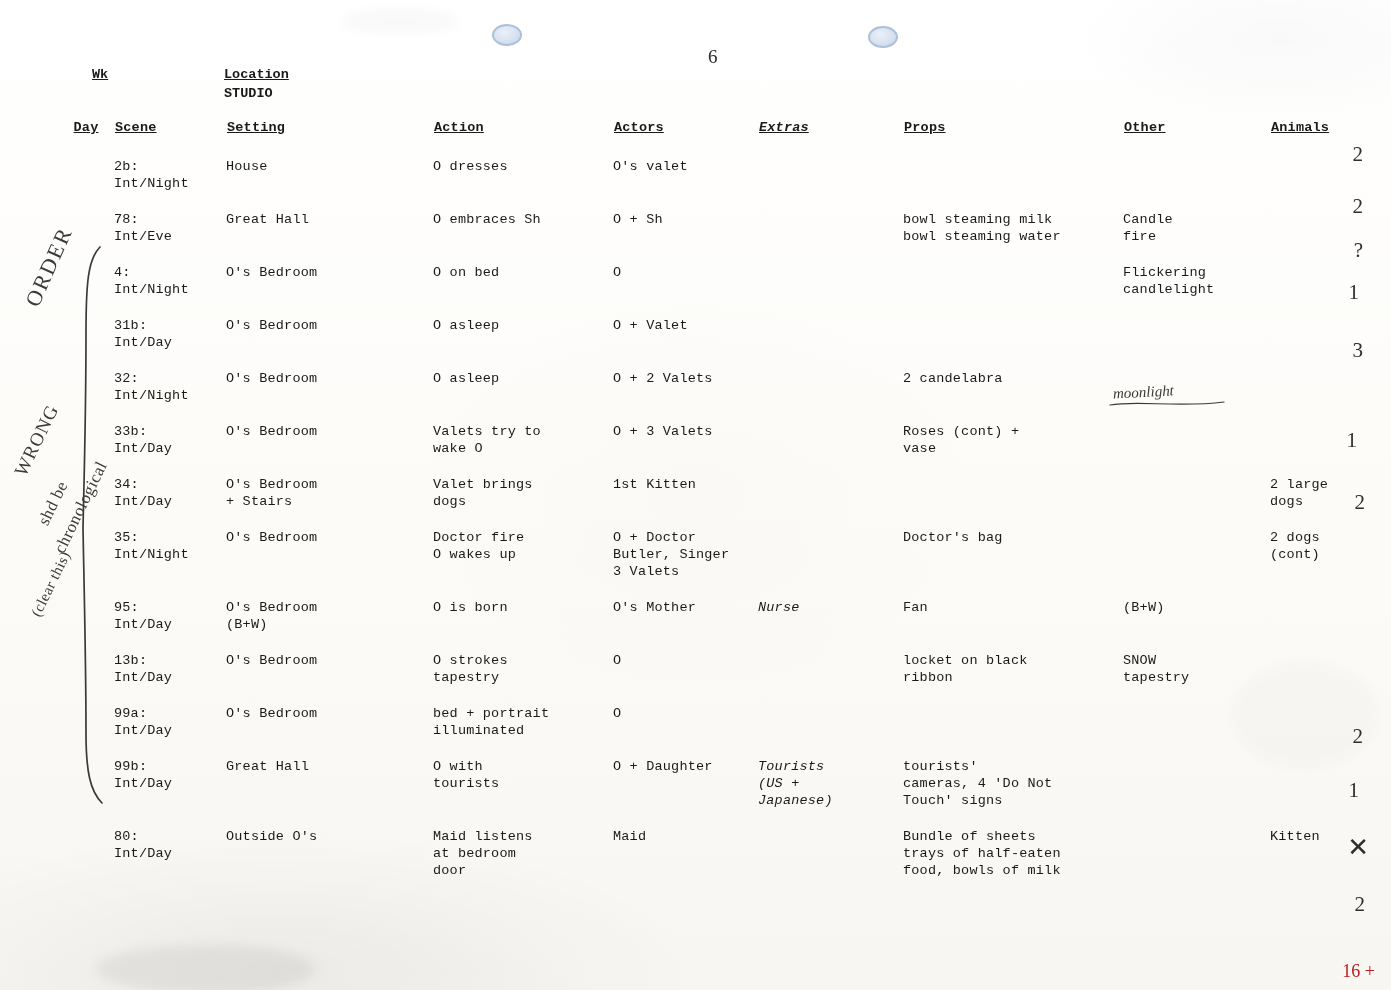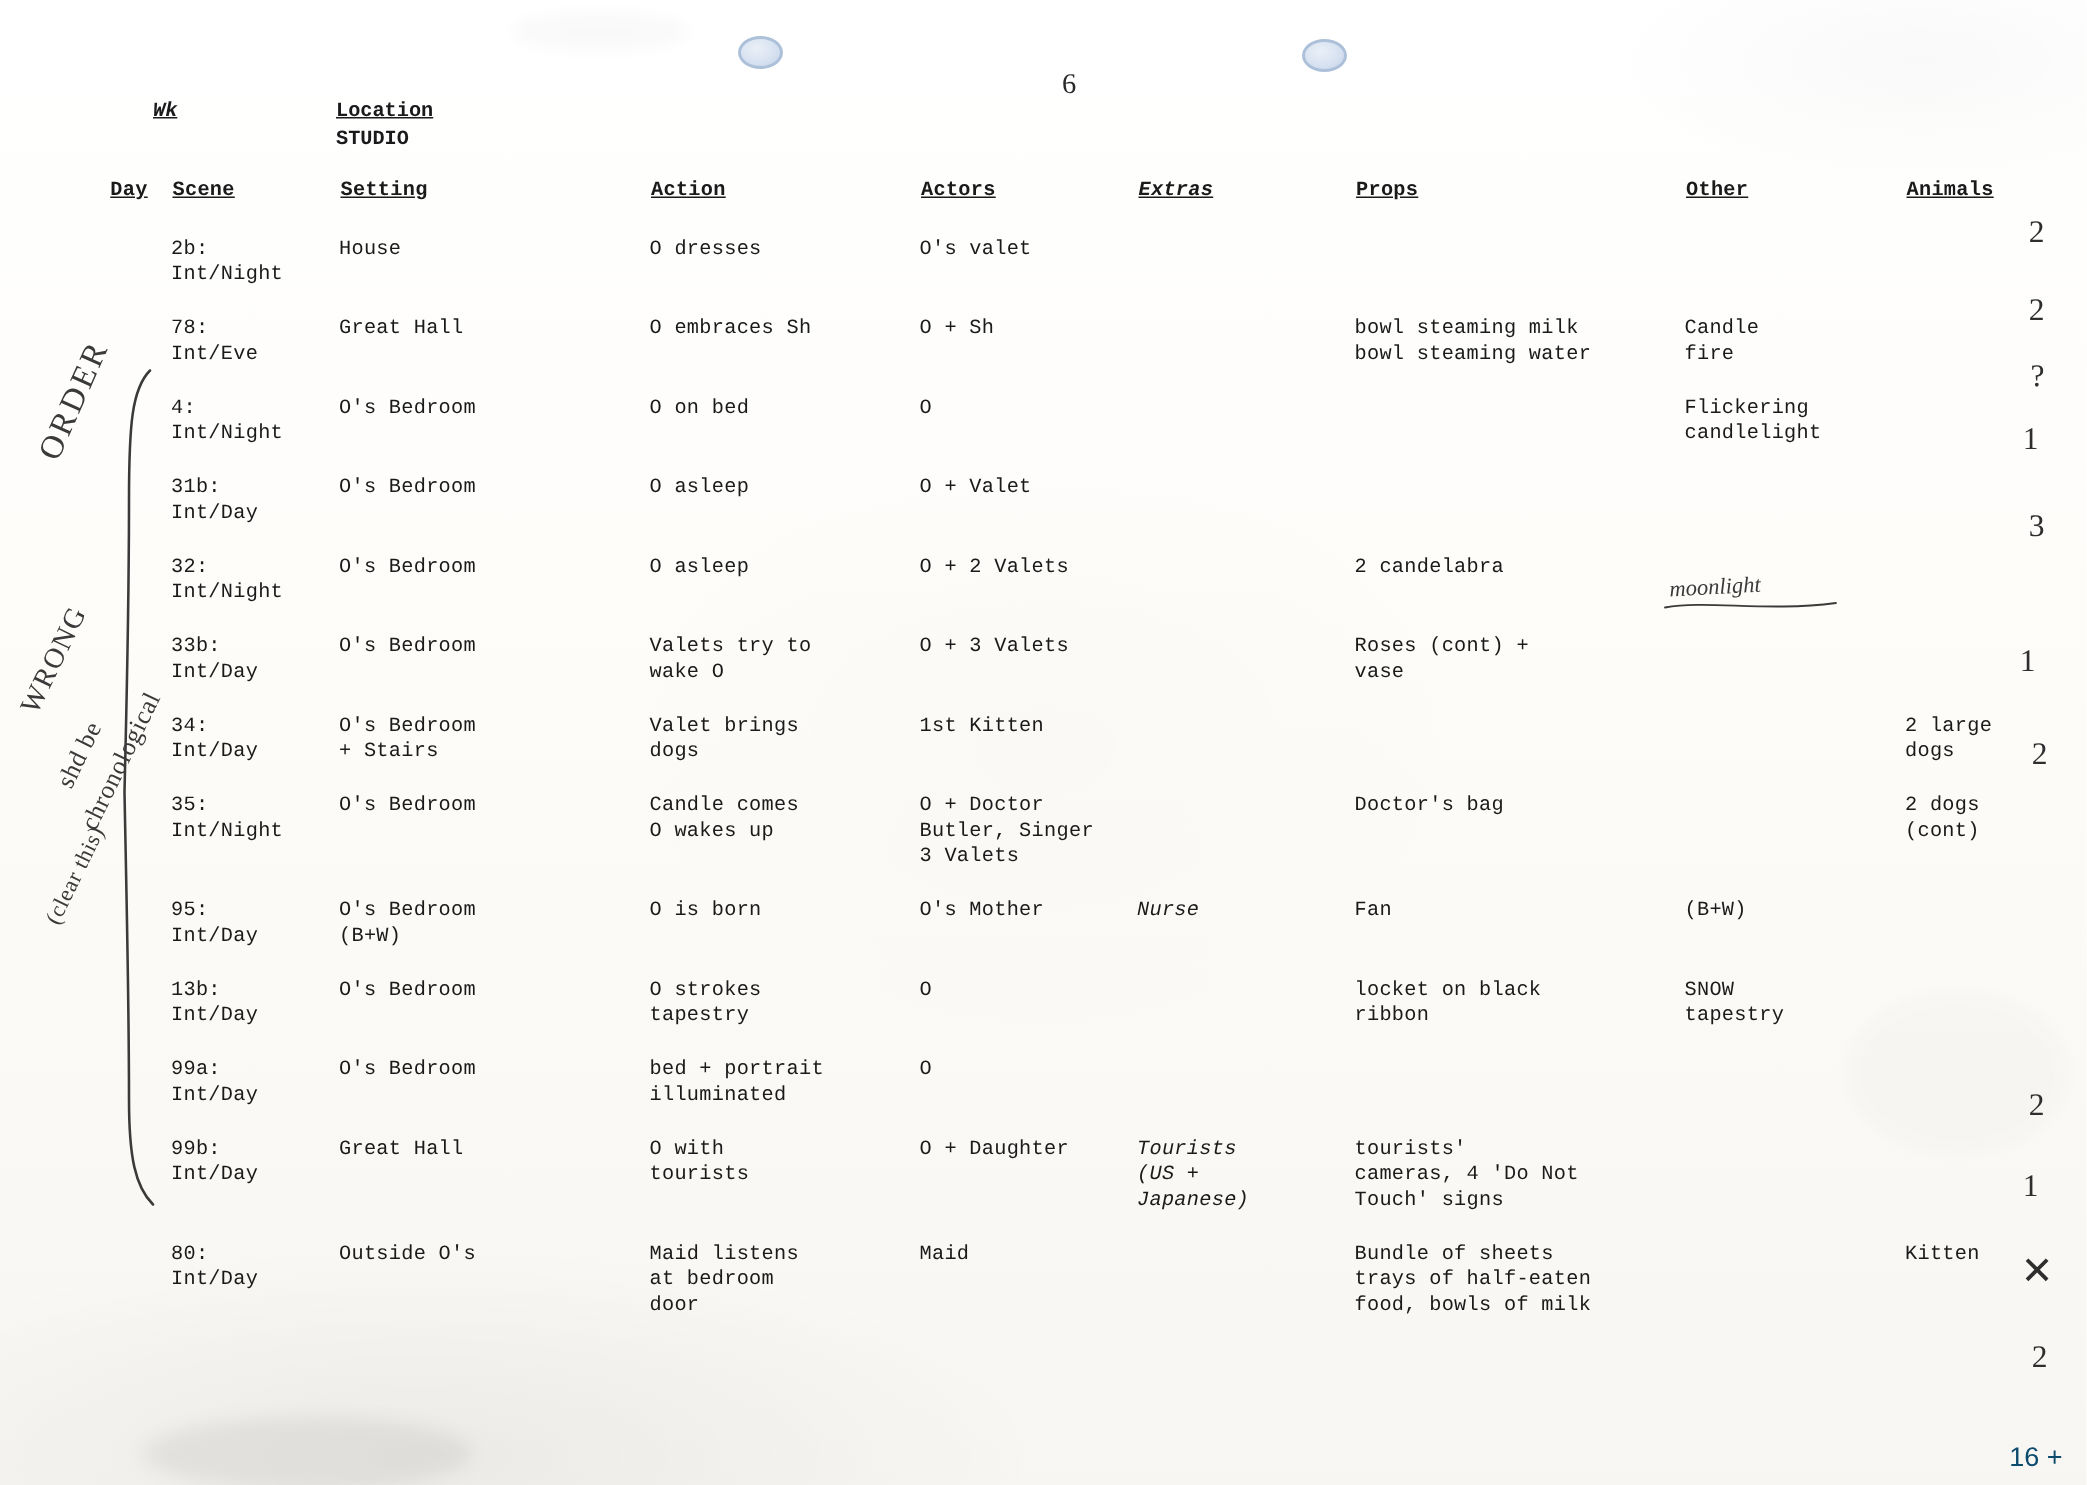--- a/index.html
+++ b/index.html
@@ -153,23 +153,23 @@
   .hand-num {
     position: absolute;
     font-family: "Liberation Serif", serif;
     font-size: 21px;
     color: #2e2e2e;
   }
   .hand-bottom-right {
     position: absolute;
     right: 16px;
     bottom: 8px;
-    font-family: Liberation Sans, sans-serif;
+    font-family: Liberation Serif, serif;
     font-size: 18px;
-    color: #0c4a6e;
+    color: #b91c1c;
     text-align: right;
   }
   .brace {
     position: absolute;
     left: 78px;
     top: 243px;
     width: 26px;
     height: 565px;
     pointer-events: none;
   }
@@ -188,21 +188,21 @@
 
   <div class="smudge" style="left:95px; top:945px; width:220px; height:48px;"></div>
   <div class="smudge" style="left:340px; top:8px; width:120px; height:26px; opacity:0.45;"></div>
   <div class="smudge" style="left:1230px; top:660px; width:150px; height:110px; opacity:0.3;"></div>
 
   <div class="punch" style="left:492px; top:24px;"></div>
   <div class="punch" style="left:868px; top:26px;"></div>
 
   <div class="page-number" style="left:708px; top:46px;">6</div>
 
-  <div style="position:absolute; left:102px; top:66px; font-size:13.5px; line-height:17px;font-style:italic;">
+  <div style="position:absolute; left:92px; top:66px; font-size:13.5px; line-height:17px;">
     <span class="hdr">Wk</span>
   </div>
   <div style="position:absolute; left:224px; top:66px; font-size:13.5px; line-height:17px;">
     <div class="hdr">Location</div>
     <div class="sub" style="margin-top:2px;">STUDIO</div>
   </div>
 
   <table class="grid" style="left:58px; top:118px;">
     <thead>
       <tr>
@@ -308,21 +308,21 @@
         <td class="c-props"></td>
         <td class="c-other"></td>
         <td class="c-animals">2 large
 dogs</td>
       </tr>
       <tr>
         <td class="c-day"></td>
         <td class="c-scene">35:
 Int/Night</td>
         <td class="c-setting">O's Bedroom</td>
-        <td class="c-action">Candle comes
+        <td class="c-action">Doctor fire
 O wakes up</td>
         <td class="c-actors">O + Doctor
 Butler, Singer
 3 Valets</td>
         <td class="c-extras"></td>
         <td class="c-props">Doctor's bag</td>
         <td class="c-other"></td>
         <td class="c-animals">2 dogs
 (cont)</td>
       </tr>

